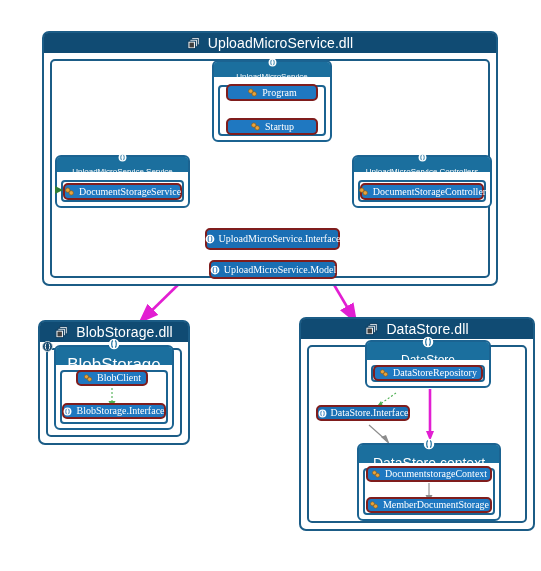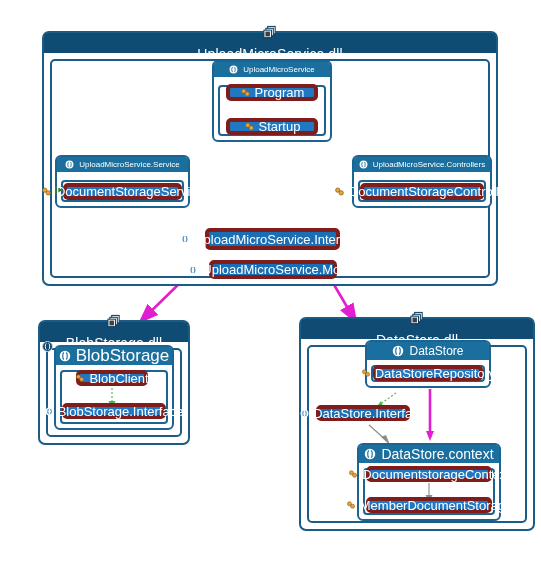--- a/index.html
+++ b/index.html
@@ -13,35 +13,34 @@
   #stage{position:absolute;left:0;top:0;width:541px;height:571px;}
 
   
   .asm{position:absolute;border:2px solid #1b5c86;border-radius:7px;background:#ffffff;box-sizing:border-box;}
   .asm-hd{
     background:#104b73;color:#ffffff;
     display:flex;align-items:center;justify-content:center;gap:6px;
     border-radius:4px 4px 0 0;
     font-size:14px;letter-spacing:.1px;font-weight:400;
     height:20px;
-    flex-direction:column;
   }
   .asm-body{position:absolute;left:6px;right:6px;top:26px;bottom:6px;
     border:2px solid #1b5c86;border-radius:5px;background:#fff;box-sizing:border-box;}
 
   
   .ns{position:absolute;border:2px solid #1b6391;border-radius:6px;background:#ffffff;box-sizing:border-box;}
   .ns-hd{background:#1b6f9e;color:#fff;display:flex;align-items:center;justify-content:center;gap:5px;
-    border-radius:3px 3px 0 0;font-size:13px;height:19px;}
+    border-radius:3px 3px 0 0;font-size:13px;height:19px;flex-direction:column;}
   .ns-body{position:absolute;left:4px;right:4px;top:23px;bottom:4px;border:2px solid #1b6391;border-radius:4px;background:#fff;box-sizing:border-box;}
 
   
-  .node{position:absolute;background:#1f78c1;border:4px solid #7f1d1d;border-radius:5px;
+  .node{position:absolute;background:#1f78c1;border:2px solid #7f1d1d;border-radius:5px;
     color:#ffffff;display:flex;align-items:center;justify-content:center;gap:4px;
-    font-size:13px;box-sizing:border-box;white-space:nowrap;padding:0 6px;}
+    font-size:10px;box-sizing:border-box;white-space:nowrap;padding:0 6px;font-family:Liberation Serif, serif;}
   .node.iface{background:#1a6fb4;}
   .node .lbl{line-height:1;}
 
   
   .ic{display:inline-block;flex:0 0 auto;line-height:0;}
   svg{display:block;}
   .big{font-size:14px;}
 </style>
 </head>
 <body>

